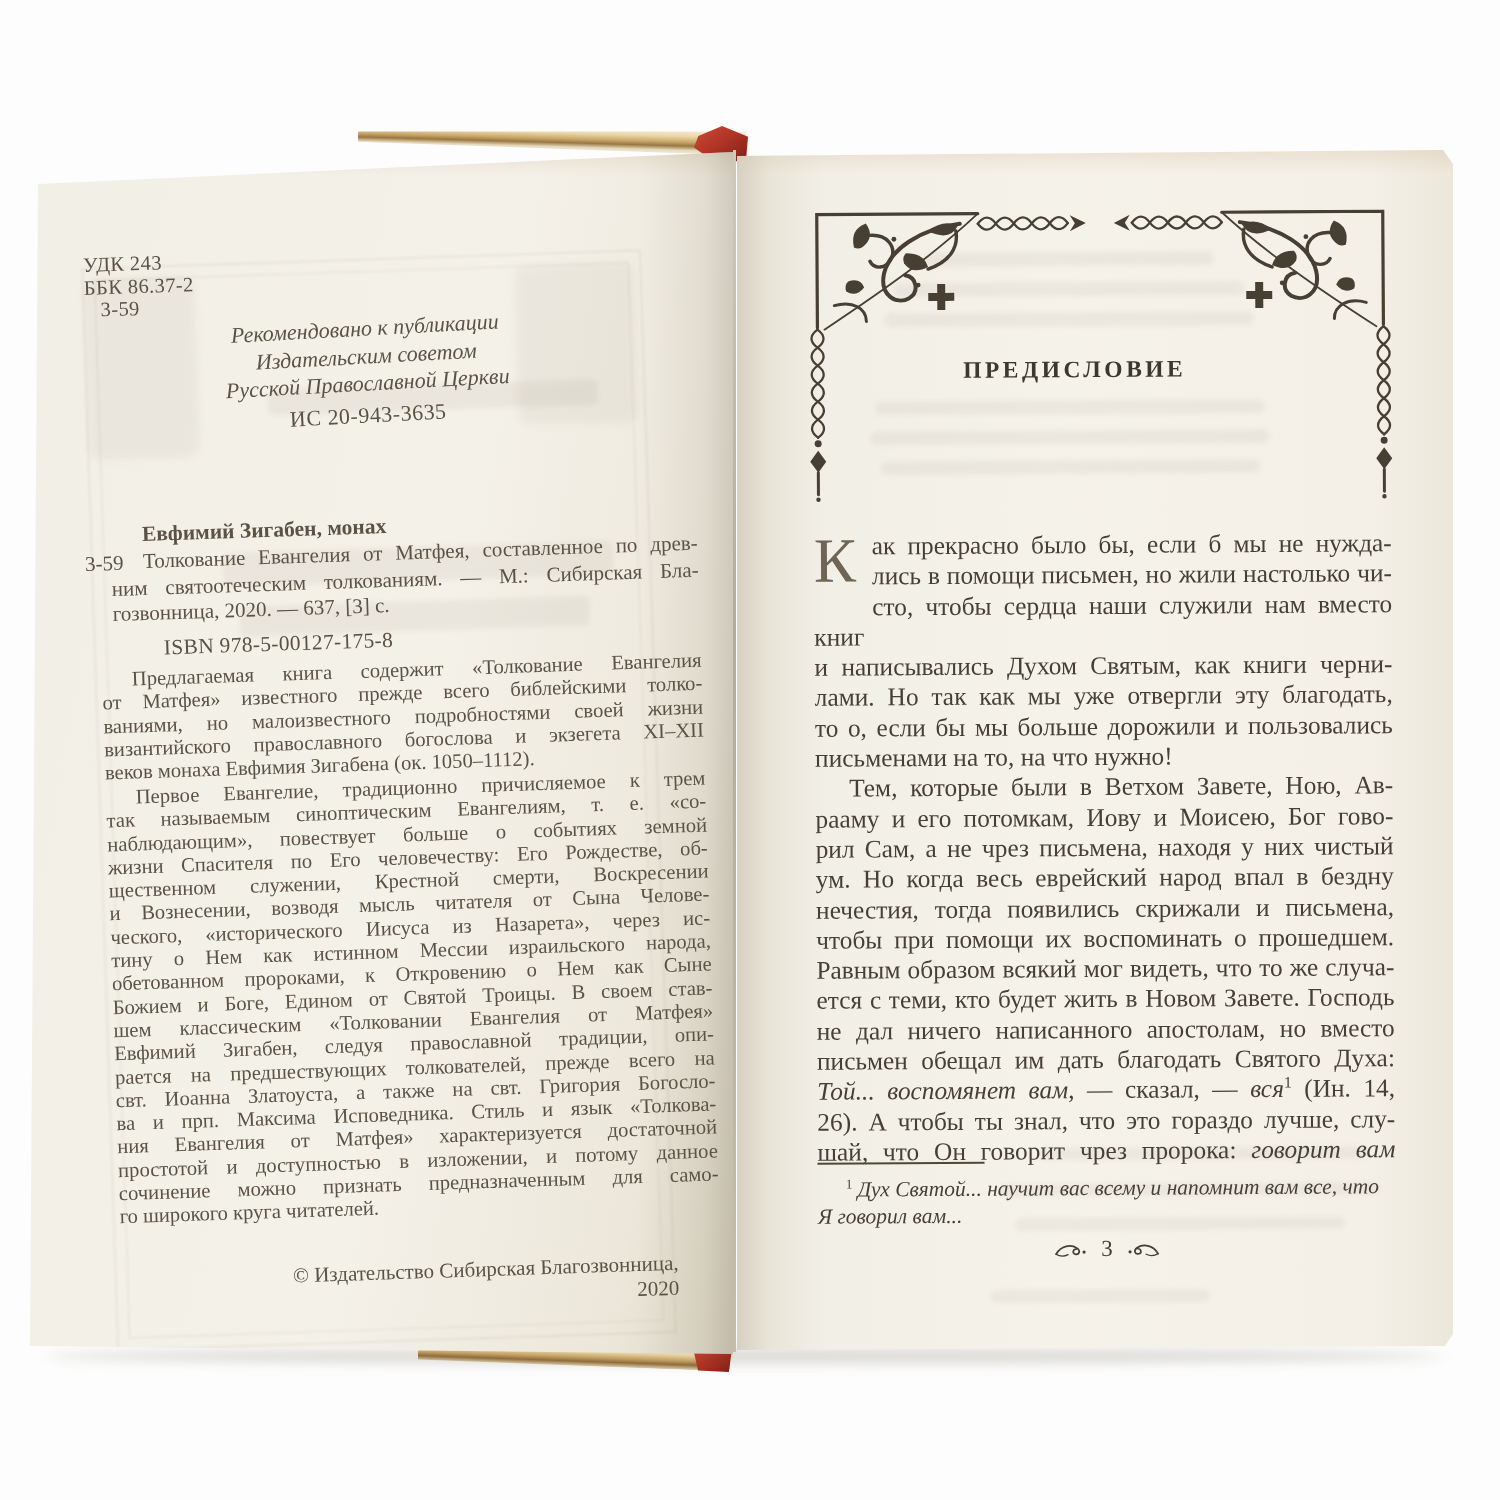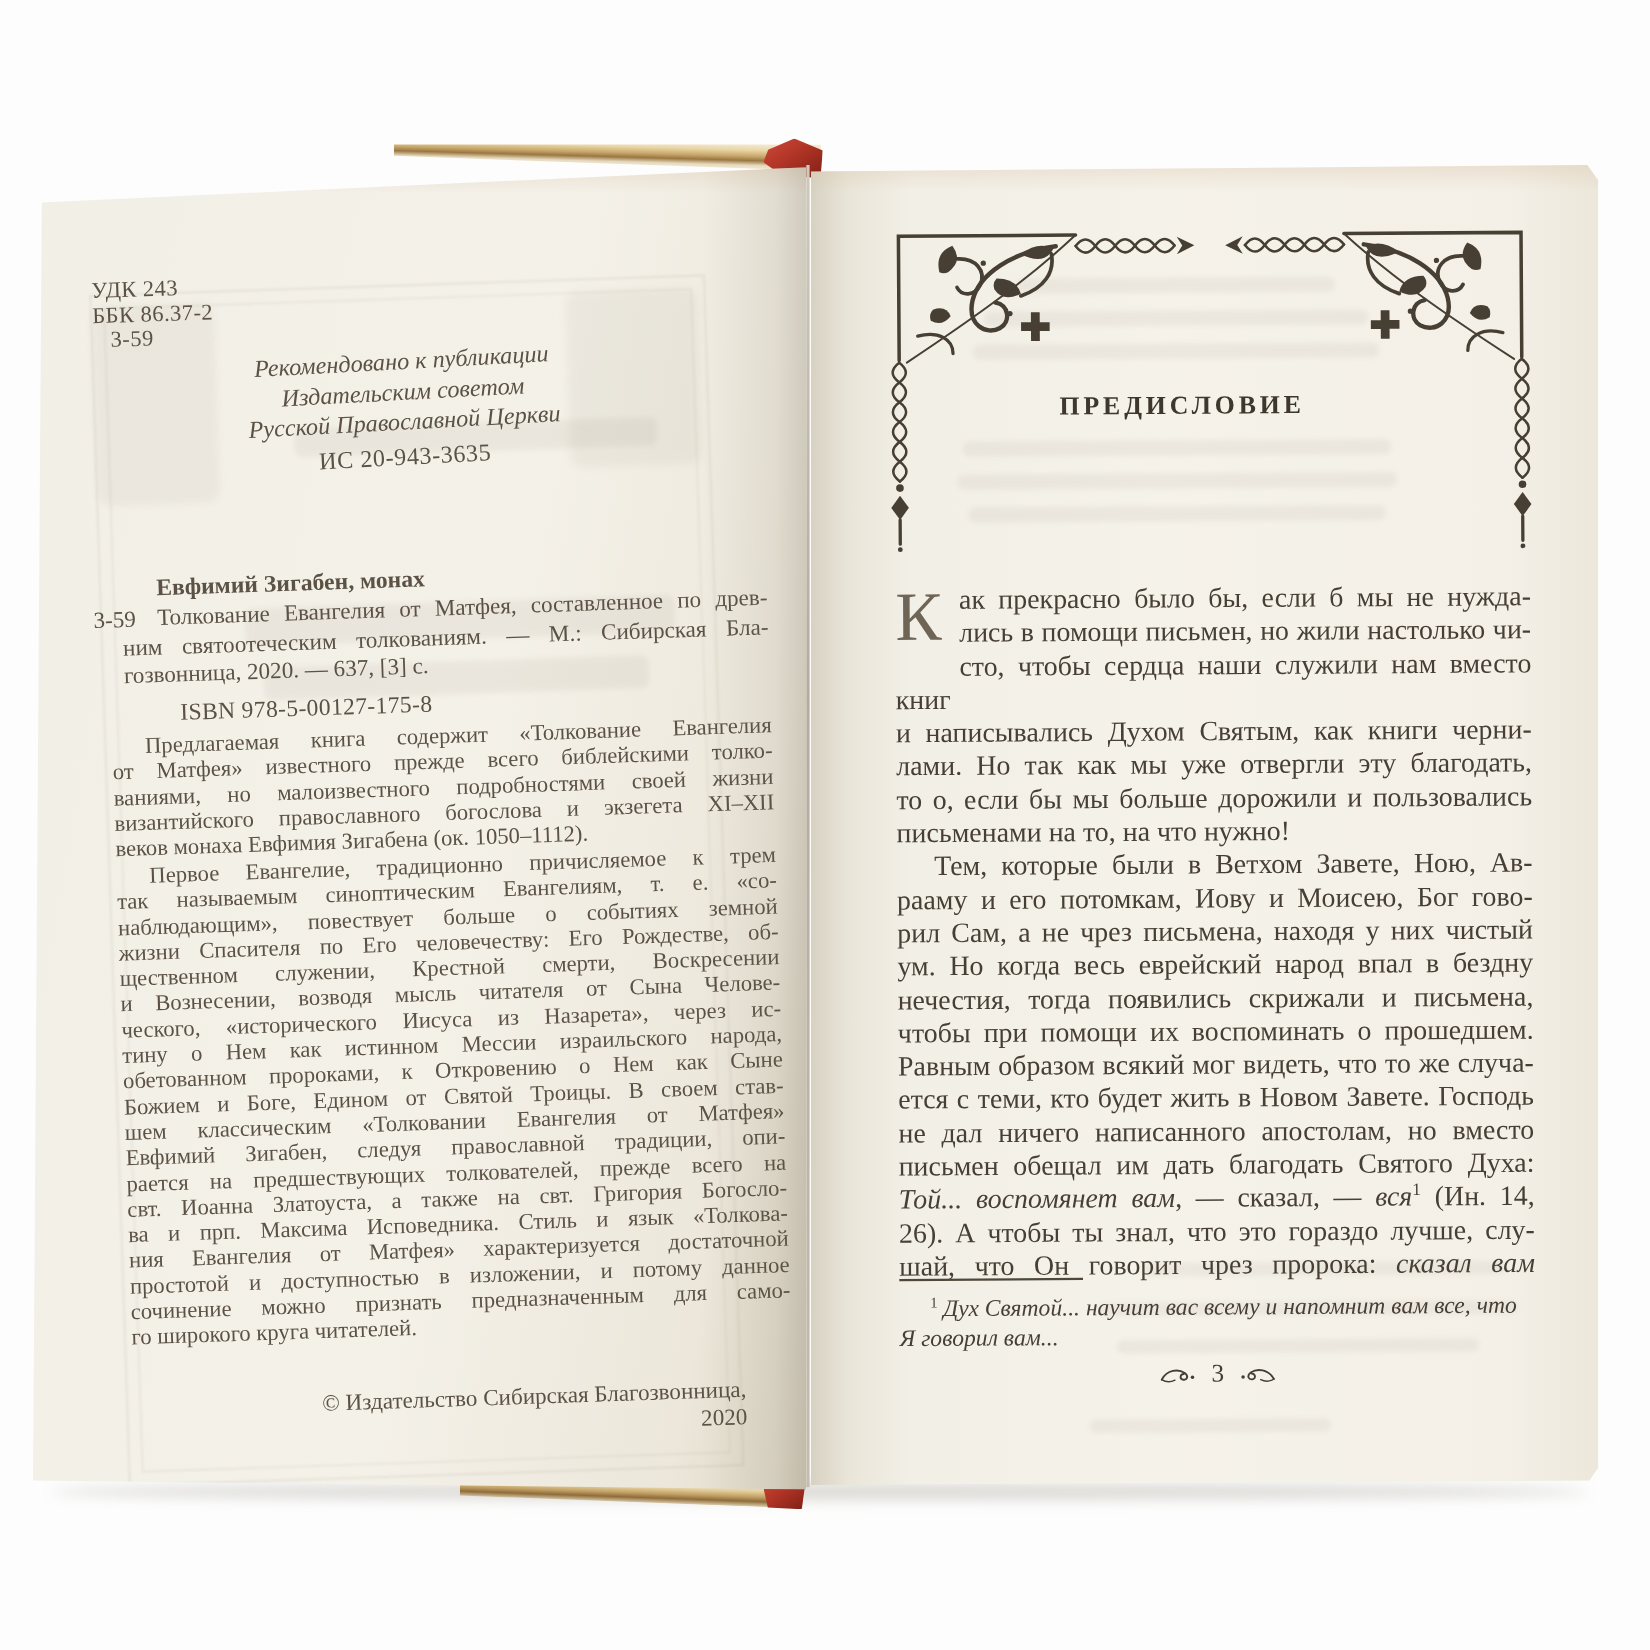--- a/index.html
+++ b/index.html
@@ -228,21 +228,21 @@
 рил Сам, а не чрез письмена, находя у них чистый
 ум. Но когда весь еврейский народ впал в бездну
 нечестия, тогда появились скрижали и письмена,
 чтобы при помощи их воспоминать о прошедшем.
 Равным образом всякий мог видеть, что то же случа-
 ется с теми, кто будет жить в Новом Завете. Господь
 не дал ничего написанного апостолам, но вместо
 письмен обещал им дать благодать Святого Духа:</div>
       <div class="line"><span class="it">Той... воспомянет вам</span><span>, — сказал, — </span><span class="it">вся</span><sup>1</sup><span> (Ин. 14,</span></div>
       <div class="line">26). А чтобы ты знал, что это гораздо лучше, слу-</div>
-      <div class="line"><span>шай, что Он говорит чрез пророка: </span><span class="it">сказал вам</span></div>
+      <div class="line"><span>шай, что Он говорит чрез пророка: </span><span class="it">говорит вам</span></div>
     </div>
 
     <div class="txt fn-rule"></div>
     <div class="txt rp rp-foot"><sup>1</sup><span style="white-space:pre-line;">Дух Святой... научит вас всему и напомнит вам все, что
 Я говорил вам...</span></div>
 
     <div class="txt rp-pagenum">
       <svg width="34" height="16" viewBox="0 0 34 16" stroke="#453e33" fill="none" stroke-linecap="round">
         <path d="M3,12 C8,3 18,2 24,6 C28,9 26,13 22,12 C19,11 20,7 23,7" stroke-width="1.7"></path>
         <path d="M3,12 C7,14.5 11,14.5 15,12.5" stroke-width="1.3"></path>

